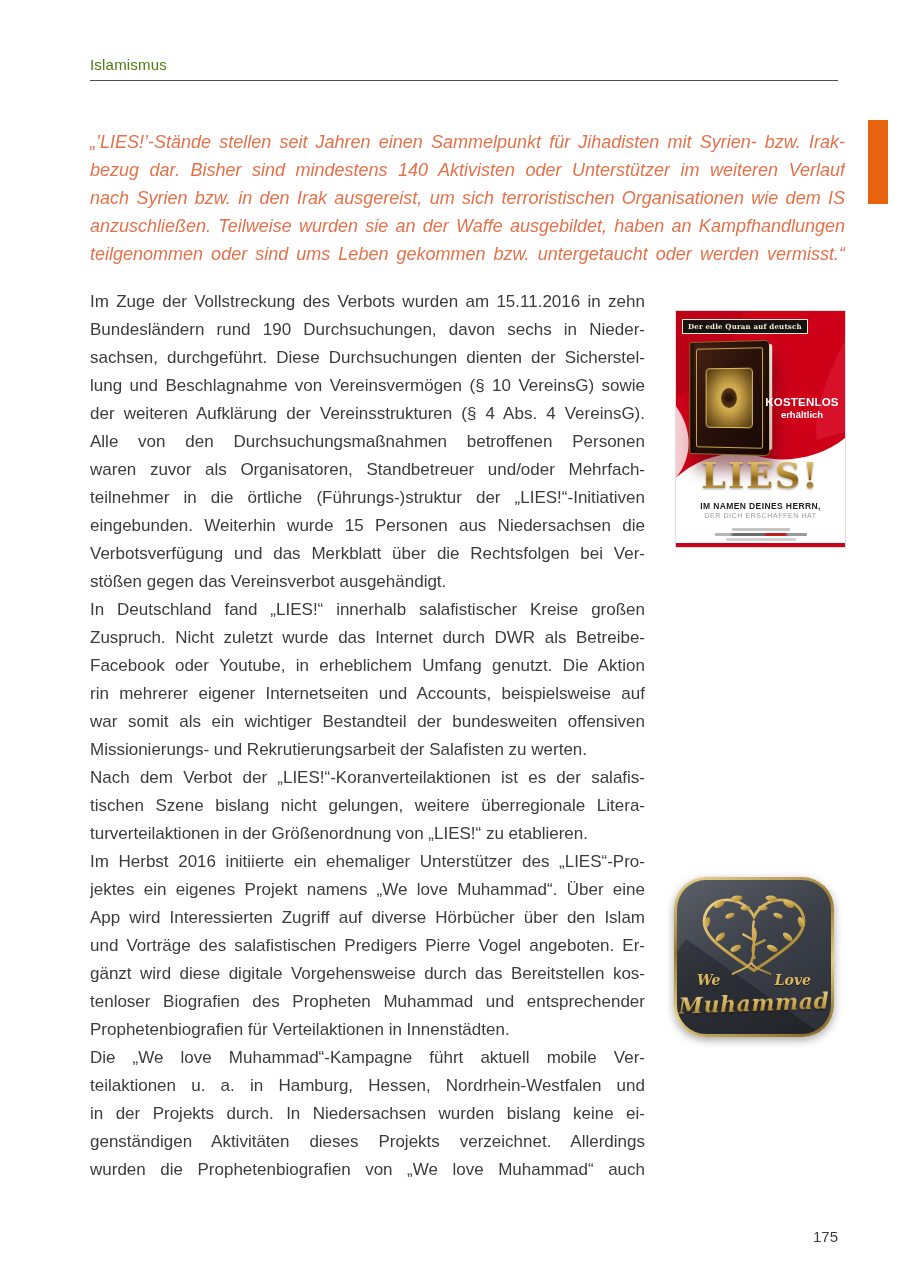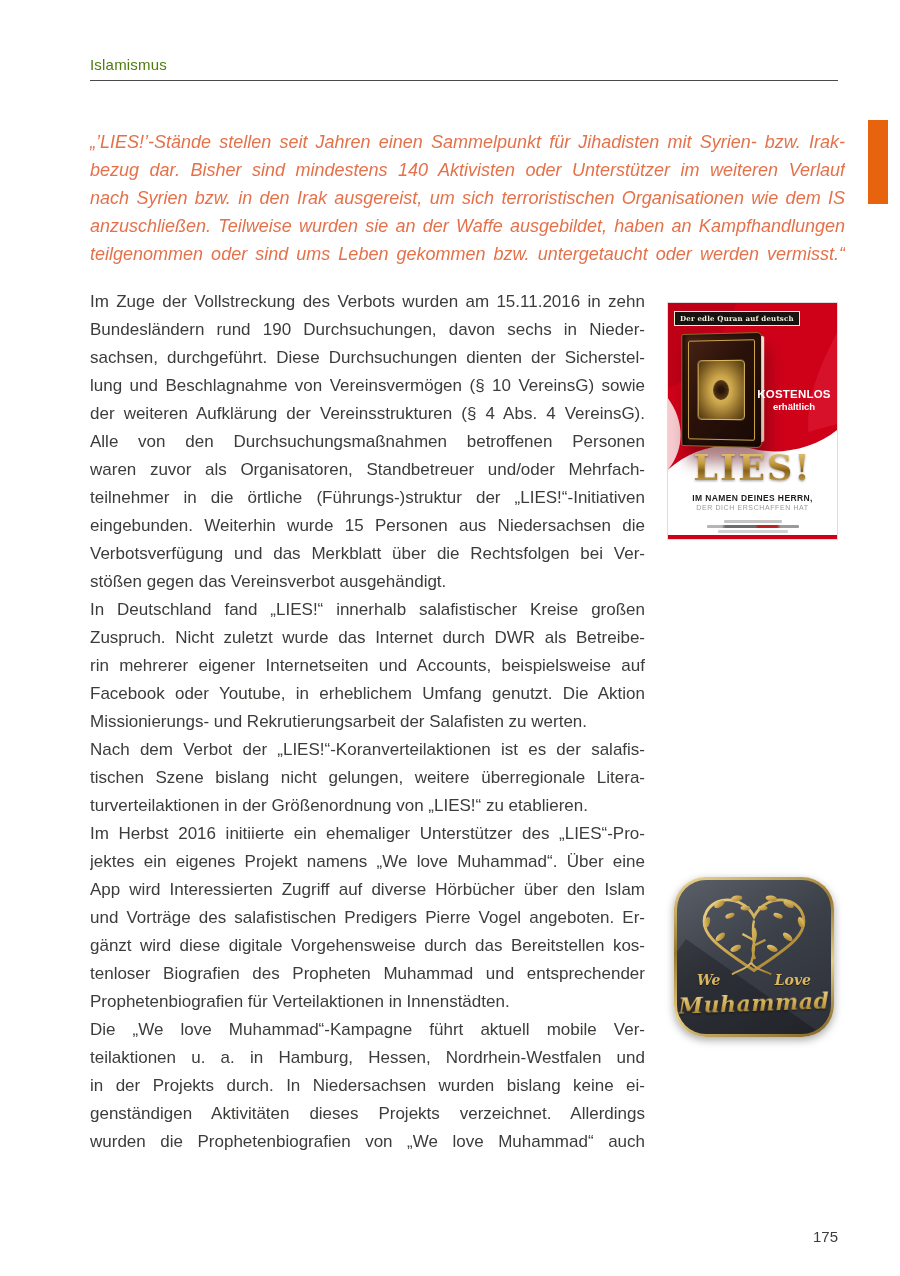--- a/index.html
+++ b/index.html
@@ -30,21 +30,21 @@
     white-space:normal; overflow:hidden;
   }
   .tline.pend{ text-align-last:left; }
   
   .body-col{
     position:absolute; left:90px; top:288px; width:555px;
     font-size:17px; color:#3c3c3b;
   }
   
   .lies-poster{
-    position:absolute; left:667px; top:302px; width:171px; height:238px; margin:0;
+    position:absolute; left:667px; top:302px; width:171px; height:238px; margin:8px;
     background:#fff; border:1px solid #ddd; box-sizing:border-box; overflow:hidden;
   }
   .poster-bg{ position:absolute; left:0; top:0; width:100%; height:100%; }
   .poster-badge{
     position:absolute; left:6px; top:8px; padding:2px 5px;
     background:#171310; border:1px solid #f2ead2; color:#f5efdc;
     font-family:"DejaVu Serif", serif; font-weight:bold; font-size:7px; letter-spacing:.2px;
     white-space:nowrap;
   }
   .book{
@@ -158,22 +158,23 @@
       <div class="tline">lung und Beschlagnahme von Vereinsvermögen (§ 10 VereinsG) sowie</div>
       <div class="tline">der weiteren Aufklärung der Vereinsstrukturen (§ 4 Abs. 4 VereinsG).</div>
       <div class="tline">Alle von den Durchsuchungsmaßnahmen betroffenen Personen</div>
       <div class="tline">waren zuvor als Organisatoren, Standbetreuer und/oder Mehrfach-</div>
       <div class="tline">teilnehmer in die örtliche (Führungs-)struktur der „LIES!“-Initiativen</div>
       <div class="tline">eingebunden. Weiterhin wurde 15 Personen aus Niedersachsen die</div>
       <div class="tline">Verbotsverfügung und das Merkblatt über die Rechtsfolgen bei Ver-</div>
       <div class="tline pend">stößen gegen das Vereinsverbot ausgehändigt.</div>
       <div class="tline">In Deutschland fand „LIES!“ innerhalb salafistischer Kreise großen</div>
       <div class="tline">Zuspruch. Nicht zuletzt wurde das Internet durch DWR als Betreibe-</div>
+      <div class="tline">Facebook oder Youtube, in erheblichem Umfang genutzt. Die Aktion</div>
       <div class="tline">rin mehrerer eigener Internetseiten und Accounts, beispielsweise auf</div>
-      <div class="tline">Facebook oder Youtube, in erheblichem Umfang genutzt. Die Aktion</div>
+      <div class="tline">war somit als ein wichtiger Bestandteil der bundesweiten offensiven</div>
       <div class="tline pend">Missionierungs- und Rekrutierungsarbeit der Salafisten zu werten.</div>
       <div class="tline">Nach dem Verbot der „LIES!“-Koranverteilaktionen ist es der salafis-</div>
       <div class="tline">tischen Szene bislang nicht gelungen, weitere überregionale Litera-</div>
       <div class="tline pend">turverteilaktionen in der Größenordnung von „LIES!“ zu etablieren.</div>
       <div class="tline">Im Herbst 2016 initiierte ein ehemaliger Unterstützer des „LIES“-Pro-</div>
       <div class="tline">jektes ein eigenes Projekt namens „We love Muhammad“. Über eine</div>
       <div class="tline">App wird Interessierten Zugriff auf diverse Hörbücher über den Islam</div>
       <div class="tline">und Vorträge des salafistischen Predigers Pierre Vogel angeboten. Er-</div>
       <div class="tline">gänzt wird diese digitale Vorgehensweise durch das Bereitstellen kos-</div>
       <div class="tline">tenloser Biografien des Propheten Muhammad und entsprechender</div>

